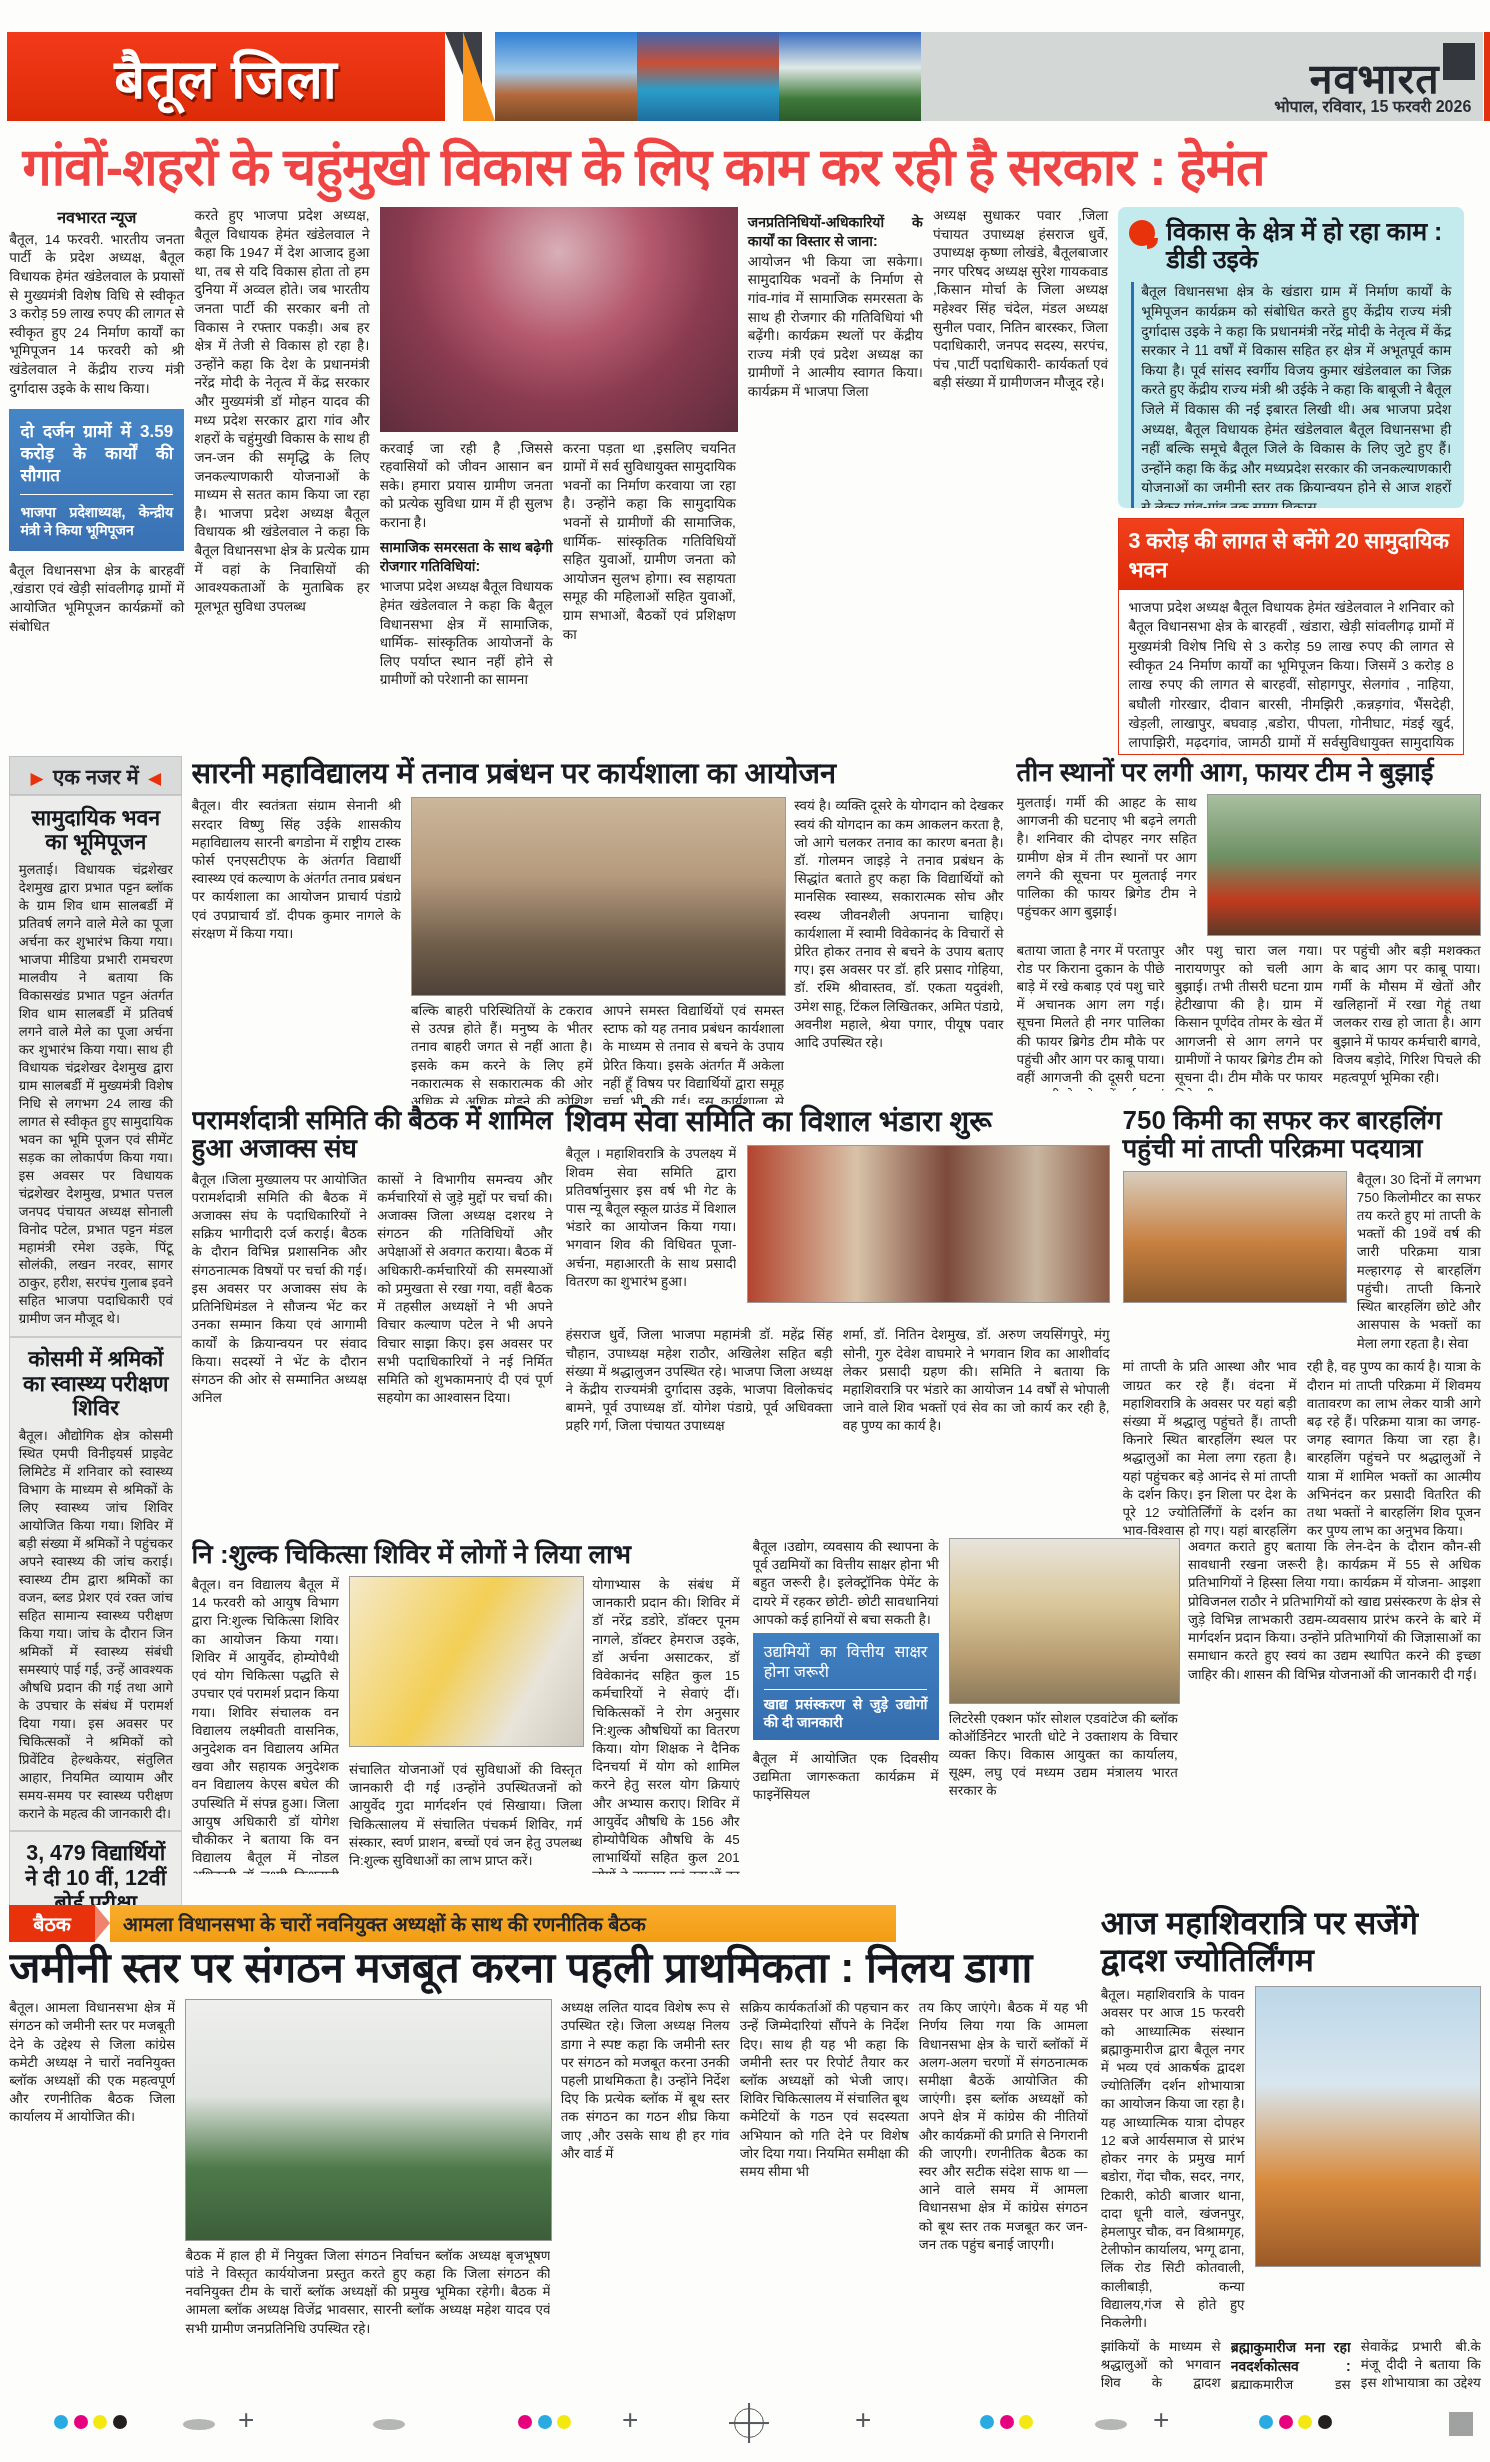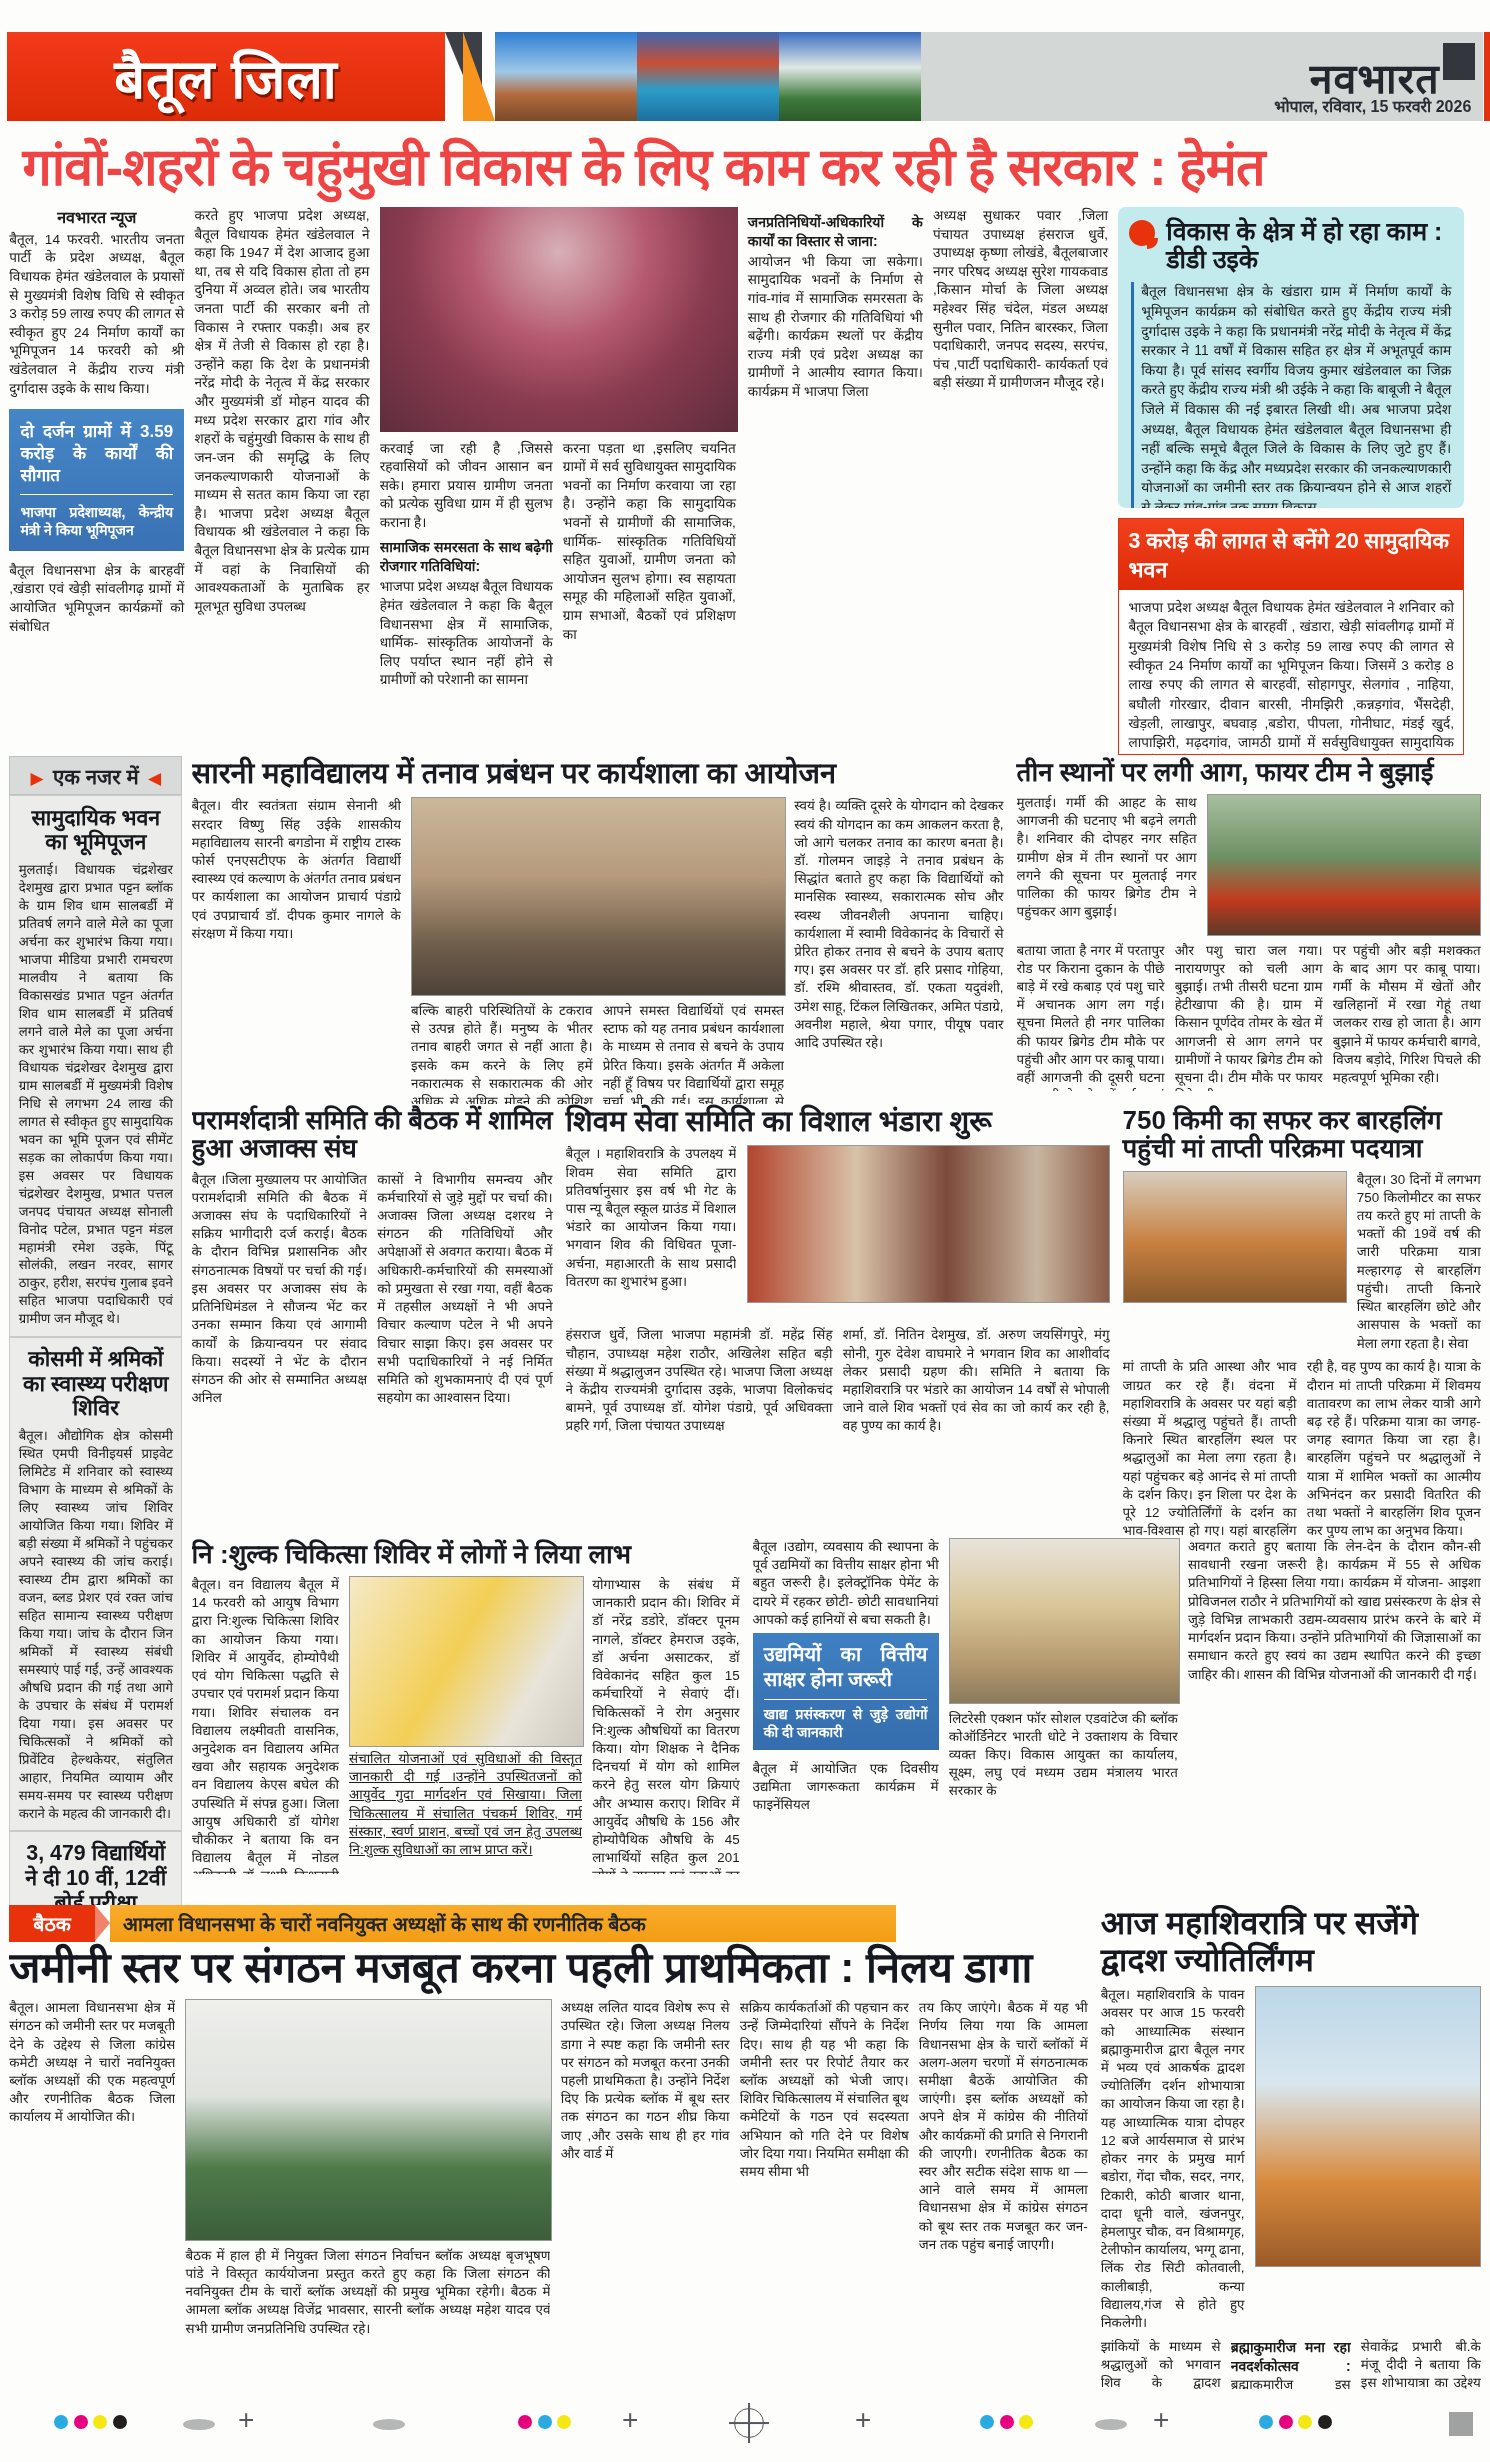--- a/index.html
+++ b/index.html
@@ -64,21 +64,21 @@
   .photo{flex:none;border:0.9px solid #999;}
   .sarni-ph{width:373px;height:197px;background:linear-gradient(180deg,#cbb79b 0%,#b59a7d 40%,#6f5d4a 75%,#4e4238 100%);}
   .fire-ph{width:272px;height:140px;background:linear-gradient(180deg,#a8bfa0 0%,#6d8f63 45%,#c23a1e 75%,#5c3a28 100%);}
   .shivam-ph{width:361px;height:156px;background:linear-gradient(90deg,#b3452f 0%,#d8c2a8 30%,#7c4a3a 55%,#c9b6a0 80%,#8a5a45 100%);}
   .tapti-ph{width:222px;height:130px;background:linear-gradient(180deg,#d8cdbd 0%,#c77f3f 55%,#8a5a2e 100%);}
   .clinic-ph{width:233px;height:169px;background:linear-gradient(120deg,#f5e9c8 0%,#f3cf56 45%,#e8e4da 75%,#cfcabf 100%);}
   .udyam-ph{width:229px;height:164px;background:linear-gradient(180deg,#e8e4dc 0%,#d9c79a 40%,#b59a6f 75%,#8a7a5c 100%);}
   .daga-ph{width:365px;height:240px;background:linear-gradient(180deg,#efefec 0%,#dfe3de 40%,#4e7a4a 70%,#3c5e3a 100%);}
   .shivr-ph{width:224px;height:279px;background:linear-gradient(180deg,#bcd7e8 0%,#d8e6ee 35%,#d88a3c 70%,#9a5a28 100%);}
   .innerblue{background:linear-gradient(180deg,#3f80c2,#356dad);color:#fff;padding:9.3px 11.2px;margin:3.7px 0 9.3px;}
-  .innerblue .ib1{font-size:20px;font-weight:700;line-height:1.25;}
+  .innerblue .ib1{font-size:16px;font-weight:400;line-height:1.25;}
   .innerblue hr{border:none;border-top:1.9px solid #fff;margin:6.5px 0;}
   .innerblue .ib2{font-size:14px;font-weight:700;line-height:1.25;}
   
   .bottom{position:absolute;top:1905px;left:9.3px;right:9.3px;height:484px;display:flex;gap:13px;overflow:hidden;}
   .daga{flex:1;}
   .strip{display:flex;align-items:stretch;width:887px;height:37px;margin-bottom:3.7px;}
   .tag{background:#e8320c;color:#fff;font-size:19.6px;font-weight:700;display:flex;align-items:center;padding:0 24px;}
   .strip .chev{width:0;height:0;border-left:15px solid #e8320c;border-top:18.6px solid transparent;border-bottom:18.6px solid transparent;opacity:.6;}
   .stripbar{flex:1;background:linear-gradient(180deg,#f8ad2c,#f39c14);display:flex;align-items:center;padding:0 13px;font-size:19.6px;font-weight:800;color:#23262c;}
   .daga h2{margin:3.7px 0 9.3px;font-size:42px;font-weight:800;color:#15181e;line-height:1.05;}
@@ -250,21 +250,21 @@
             <div class="tc">रही है, वह पुण्य का कार्य है। यात्रा के दौरान मां ताप्ती परिक्रमा में शिवमय वातावरण का लाभ लेकर यात्री आगे बढ़ रहे हैं। परिक्रमा यात्रा का जगह-जगह स्वागत किया जा रहा है। बारहलिंग पहुंचने पर श्रद्धालुओं ने यात्रा में शामिल भक्तों का आत्मीय अभिनंदन कर प्रसादी वितरित की तथा भक्तों ने बारहलिंग शिव पूजन कर पुण्य लाभ का अनुभव किया।</div>
           </div>
         </div>
       </div>
 
       <div class="band b3">
         <div class="art" style="width:548px">
           <h2 class="sm">नि :शुल्क चिकित्सा शिविर में लोगों ने लिया लाभ</h2>
           <div class="flow" style="height:298px;">
             <div class="tc">बैतूल। वन विद्यालय बैतूल में 14 फरवरी को आयुष विभाग द्वारा नि:शुल्क चिकित्सा शिविर का आयोजन किया गया। शिविर में आयुर्वेद, होम्योपैथी एवं योग चिकित्सा पद्धति से उपचार एवं परामर्श प्रदान किया गया। शिविर संचालक वन विद्यालय लक्ष्मीवती वासनिक, अनुदेशक वन विद्यालय अमित खवा और सहायक अनुदेशक वन विद्यालय केएस बघेल की उपस्थिति में संपन्न हुआ। जिला आयुष अधिकारी डॉ योगेश चौकीकर ने बताया कि वन विद्यालय बैतूल में नोडल अधिकारी डॉ लक्ष्मी किशनानी द्वारा आयुष विभाग की</div>
-            <div style="width:233px;flex:none;display:flex;flex-direction:column;gap:3px;text-decoration:underline;">
+            <div style="width:233px;flex:none;display:flex;flex-direction:column;gap:14px;">
               <div class="photo clinic-ph"></div>
               <div class="tc">संचालित योजनाओं एवं सुविधाओं की विस्तृत जानकारी दी गई ।उन्होंने उपस्थितजनों को आयुर्वेद गुदा मार्गदर्शन एवं सिखाया। जिला चिकित्सालय में संचालित पंचकर्म शिविर, गर्म संस्कार, स्वर्ण प्राशन, बच्चों एवं जन हेतु उपलब्ध नि:शुल्क सुविधाओं का लाभ प्राप्त करें।</div>
             </div>
             <div class="tc">योगाभ्यास के संबंध में जानकारी प्रदान की। शिविर में डॉ नरेंद्र डडोरे, डॉक्टर पूनम नागले, डॉक्टर हेमराज उइके, डॉ अर्चना असाटकर, डॉ विवेकानंद सहित कुल 15 कर्मचारियों ने सेवाएं दीं। चिकित्सकों ने रोग अनुसार नि:शुल्क औषधियों का वितरण किया। योग शिक्षक ने दैनिक दिनचर्या में योग को शामिल करने हेतु सरल योग क्रियाएं और अभ्यास कराए। शिविर में आयुर्वेद औषधि के 156 और होम्योपैथिक औषधि के 45 लाभार्थियों सहित कुल 201 लोगों ने उपचार एवं दवाओं का लाभ प्राप्त किया।</div>
           </div>
         </div>
         <div class="art" style="flex:1">
           <div class="flow" style="height:307px;">
             <div class="tc" style="max-width:186px;">
               <span>बैतूल ।उद्योग, व्यवसाय की स्थापना के पूर्व उद्यमियों का वित्तीय साक्षर होना भी बहुत जरूरी है। इलेक्ट्रॉनिक पेमेंट के दायरे में रहकर छोटी- छोटी सावधानियां आपको कई हानियों से बचा सकती है।</span>

